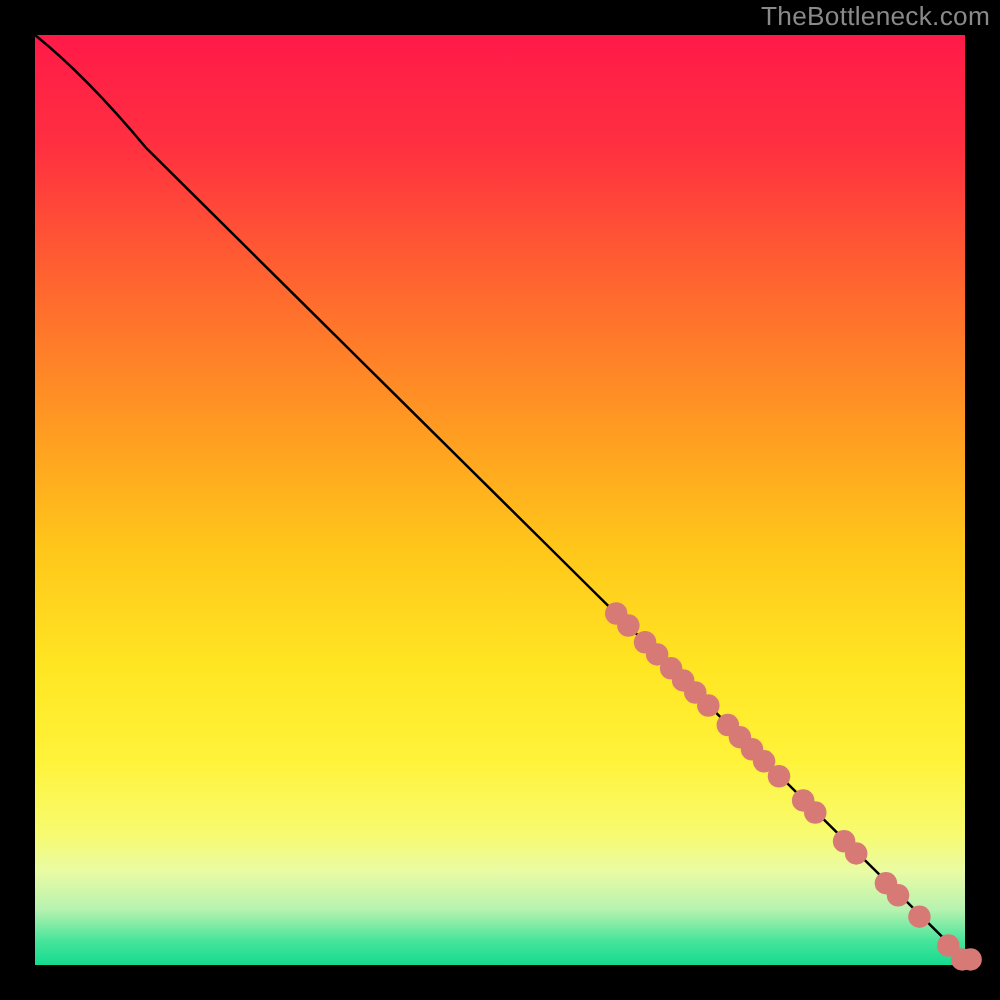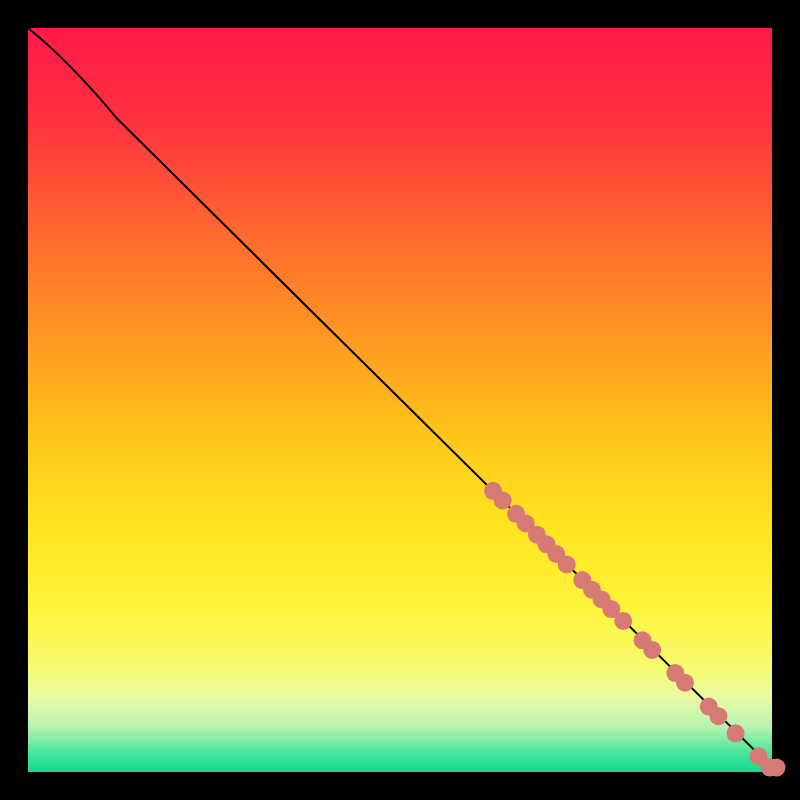--- a/index.html
+++ b/index.html
@@ -80,13 +80,14 @@
         <circle cx="684.952" cy="682.72" r="9" fill="#d77a76"></circle>
         <circle cx="708.76" cy="706.528" r="9" fill="#d77a76"></circle>
         <circle cx="718.4319999999999" cy="716.2" r="9" fill="#d77a76"></circle>
         <circle cx="735.544" cy="733.312" r="9" fill="#d77a76"></circle>
         <circle cx="758.608" cy="756.376" r="9" fill="#d77a76"></circle>
         <circle cx="769.768" cy="767.536" r="9" fill="#d77a76"></circle>
         <circle cx="776.464" cy="767.536" r="9" fill="#d77a76"></circle>
       </g>
   </svg>
 
+  <div class="credit">TheBottleneck.com</div>
 </div>
 
 </body></html>

